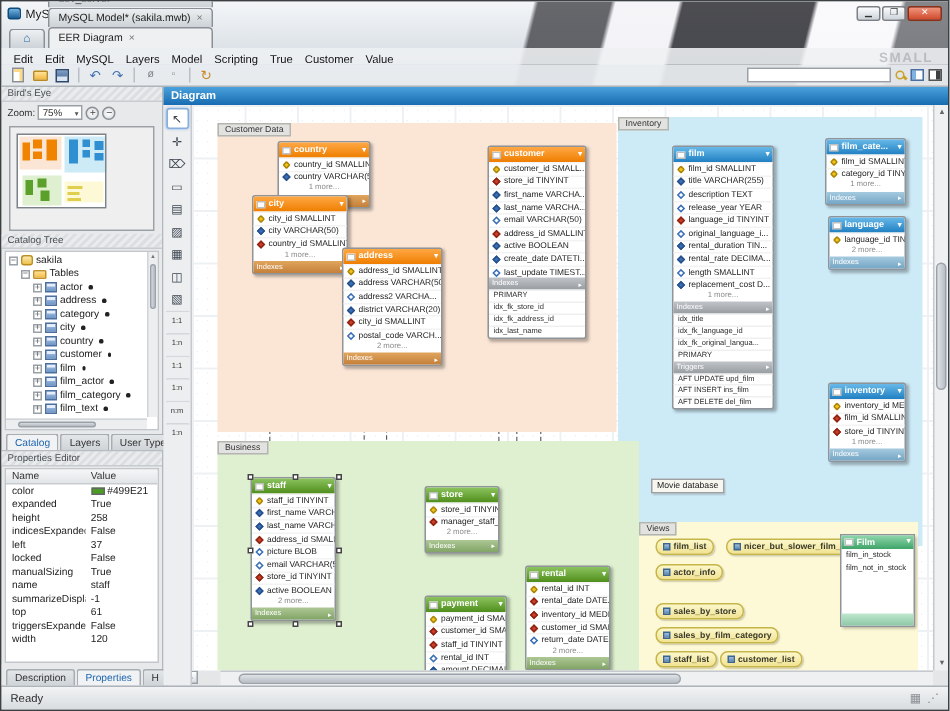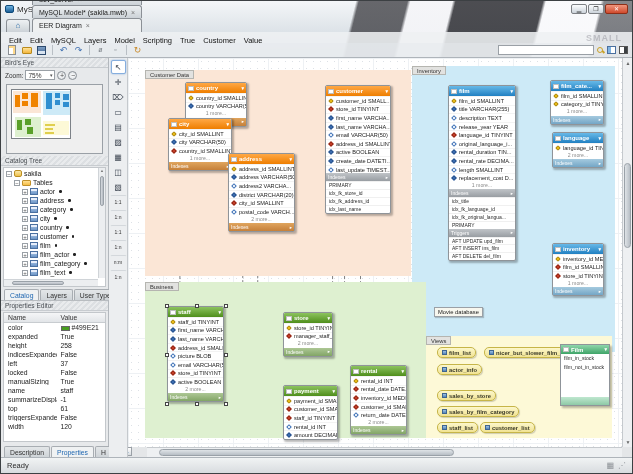--- a/index.html
+++ b/index.html
@@ -398,20 +398,21 @@
           <span class="btab active">Properties</span>
           <span class="btab">H</span>
           <span class="arrow-btns">
             <span class="abtn">◂</span>
             <span class="abtn">▸</span>
           </span>
         </div>
     </div>
 
     <div class="main">
+      <div class="diagram-bar">Diagram</div>
       <div class="main-inner">
         <div class="palette" id="palette">
             <div class="ptool sel">↖</div>
             <div class="ptool">✛</div>
             <div class="ptool">⌦</div>
             <div class="ptool">▭</div>
             <div class="ptool">▤</div>
             <div class="ptool">▨</div>
             <div class="ptool">▦</div>
             <div class="ptool">◫</div>

